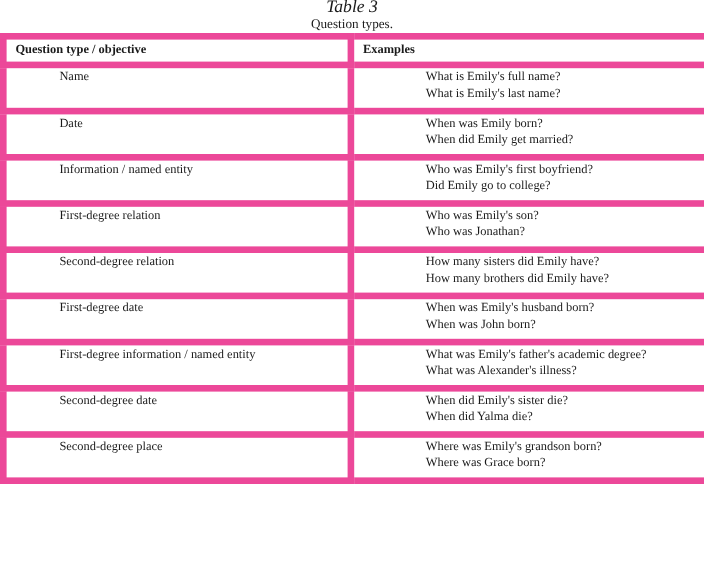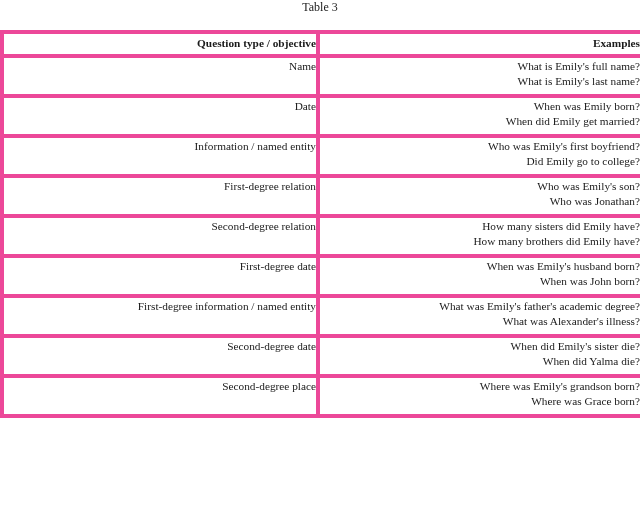--- a/index.html
+++ b/index.html
@@ -13,67 +13,70 @@
       overflow: hidden;
       font-family: "Liberation Serif", "DejaVu Serif", serif;
       color: #1a1a1a;
       position: relative;
     }
     .caption {
       text-align: center;
       width: 640px;
     }
     .caption-title {
-      font-size: 12px;
+      font-size: 16px;
       line-height: 16px;
       padding-top: 0px;
       margin-top: -1px;
+      font-style: italic;
     }
     .caption-sub {
       font-size: 12px;
       line-height: 13px;
     }
     table.qtable {
       position: absolute;
       top: 30px;
       left: 0px;
       width: 640px;
       border-collapse: collapse;
       table-layout: fixed;
       font-size: 11.3px;
       line-height: 15px;
     }
     table.qtable th, table.qtable td {
-      border: 4px solid #ec4899;
-      text-align: right;
+      border: 6px solid #ec4899;
+      text-align: left;
       vertical-align: top;
       padding: 2px 0 0 8px;
     }
     table.qtable th {
       font-weight: bold;
       height: 18px;
       padding-top: 2px;
     }
     table.qtable td {
       height: 35px;
       padding-top: 1px;
       padding-left: 48px;
     }
     table.qtable col.c1 { width: 316px; }
     table.qtable col.c2 { width: 324px; }
     .ex-line {
       display: block;
       white-space: nowrap;
+      margin-left: 17px;
     }
   </style>
 </head>
 <body>
 
 <div class="caption">
   <div class="caption-title">Table 3</div>
+  <div class="caption-sub">Question types.</div>
 </div>
 
 <table class="qtable">
   <colgroup>
       <col class="c1">
       <col class="c2">
     </colgroup>
   <thead>
     <tr>
       <th>Question type / objective</th>

